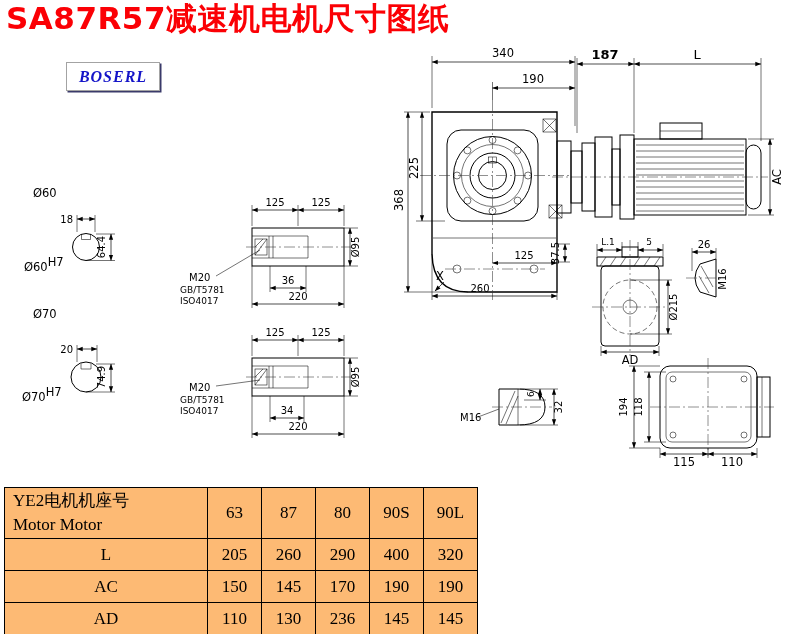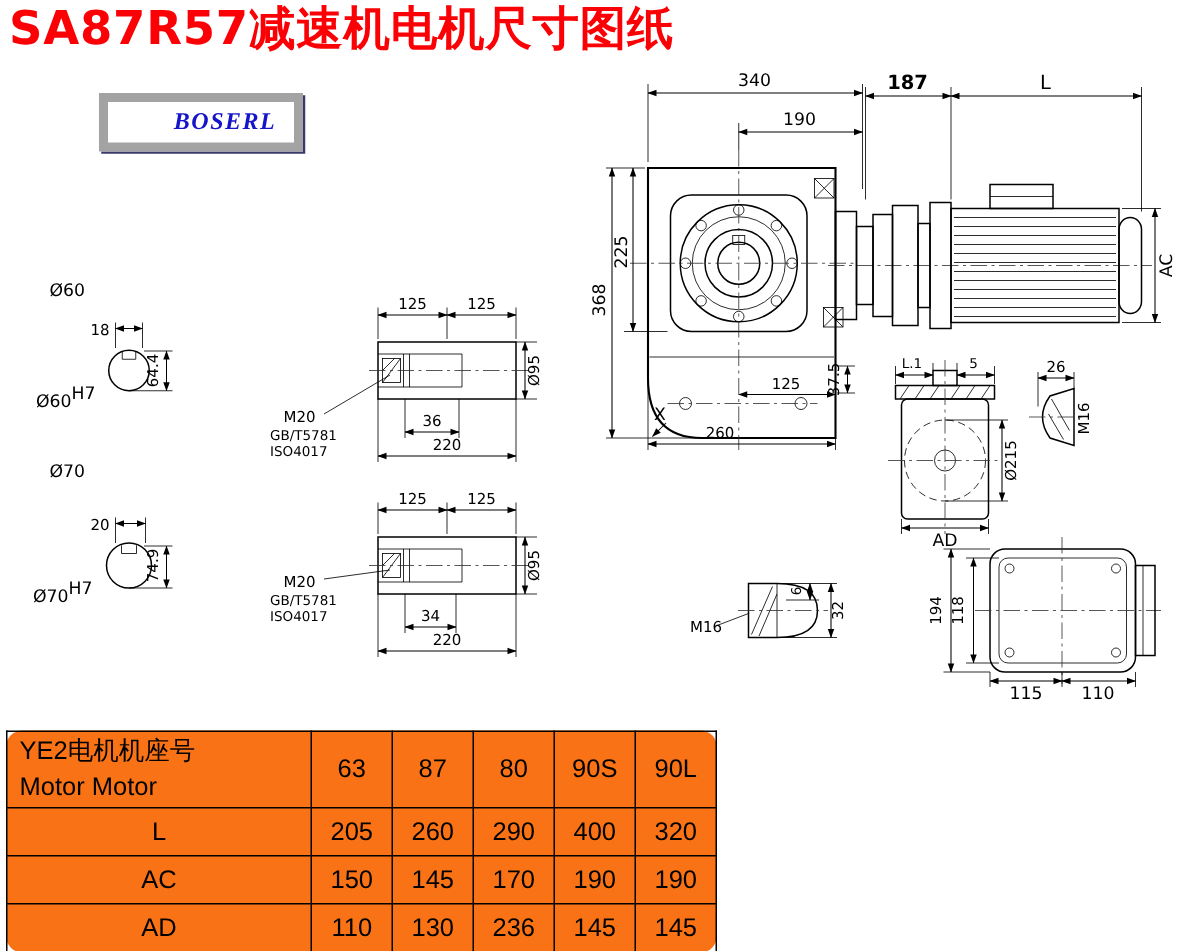--- a/index.html
+++ b/index.html
@@ -7,46 +7,45 @@
     width:800px; height:634px; background:#fff; position:relative; overflow:hidden;
     font-family:"DejaVu Sans", sans-serif;
   }
   .page { position:relative; width:800px; height:495px; background:#fff; }
   .title {
     position:absolute; left:6px; top:-2px; font-size:31px; font-weight:bold;
     color:#fb0005; letter-spacing:0.5px; font-family:"DejaVu Sans", sans-serif;
   }
   .brand {
     position:absolute; left:66px; top:62px; width:92px; height:27px;
-    border:6px solid #a3a3a3; box-shadow:1.5px 1.5px 0 #3a3a6a;
+    border:1px solid #a3a3a3; box-shadow:1.5px 1.5px 0 #3a3a6a;
     color:#1414c8; font-weight:bold; font-style:italic; font-size:16px;
     font-family:"Liberation Serif", serif;
     display:flex; align-items:center; justify-content:center; letter-spacing:1px;
     background:#fff;
-    padding-left:32px;
   }
   svg.draw { position:absolute; left:0; top:0; }
   
   .o  { fill:none; stroke:#000; stroke-width:1.4; }
   .m  { fill:none; stroke:#000; stroke-width:1; }
   .t  { fill:none; stroke:#000; stroke-width:0.55; }
   .cl { fill:none; stroke:#333; stroke-width:0.55; stroke-dasharray:11 3 2 3; }
   .hd { stroke-dasharray:5 3; }
   .dim{ fill:none; stroke:#000; stroke-width:0.7; }
   svg text { font-family:"DejaVu Sans", sans-serif; font-size:11.5px; fill:#000; }
   svg text.s   { font-size:9px; }
   svg text.f10 { font-size:10px; }
   svg text.f13 { font-size:13px; }
   svg text.bold{ font-weight:bold; }
   svg text.am  { text-anchor:middle; }
   svg text.ae  { text-anchor:end; }
   
   table.mt {
     position:absolute; left:4px; top:487px; border-collapse:collapse; table-layout:fixed;
-    font-family:Liberation Sans, sans-serif; color:#000; background:#f97316;border-radius:11px;
+    font-family:Liberation Serif, serif; color:#000; background:#fdba74;
   }
   table.mt td { border:1.6px solid #000; text-align:center; vertical-align:middle; font-size:17px; padding:0; }
   .mt tr.hr td { height:50px; }
   .mt tr.r  td { height:31px; }
   .mt td.hcell { text-align:left; padding-left:8px; line-height:1.4; font-size:17px; }
 </style>
 </head>
 <body>
 
 <div class="page">

